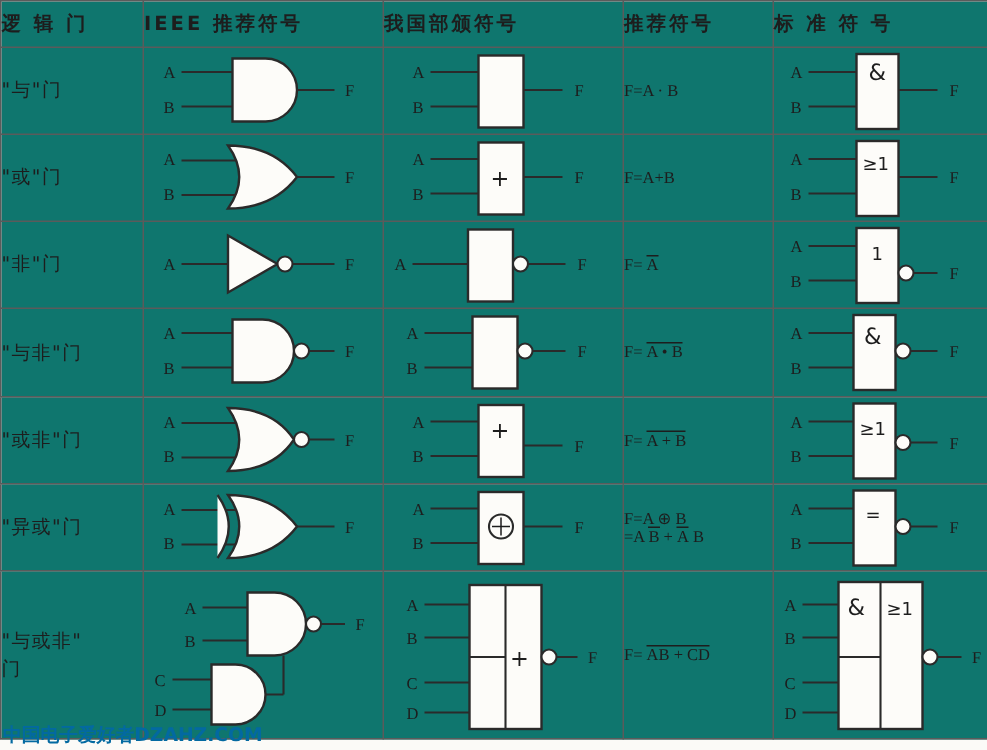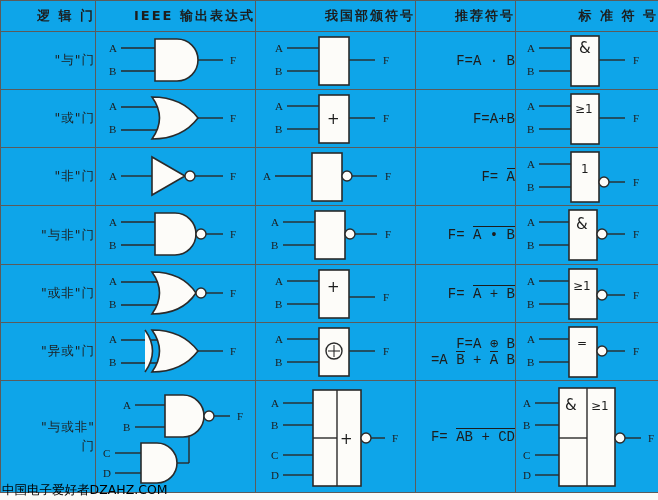--- a/index.html
+++ b/index.html
@@ -14,62 +14,63 @@
   #table-wrap{position:absolute;left:0;top:0;width:658px;height:492px;}
   table.logic{
     border-collapse:collapse;
     width:658px;
     height:492px;
     table-layout:fixed;
   }
   table.logic td, table.logic th{
     border:1px solid #5b5b5b;
     padding:0;
-    text-align:right;
+    text-align:left;
     vertical-align:middle;
-    background:#0ea5e9;
+    background:#0f766e;
   }
   table.logic th{
     font-weight:600;
     font-size:13px;
     letter-spacing:2px;
     height:30px;
     font-family:"DejaVu Sans","Liberation Sans",sans-serif;
   }
   .col0{width:95px;}
   .col1{width:160px;}
   .col2{width:160px;}
   .col3{width:100px;}
   .col4{width:143px;}
   td.gatename{
     font-size:12.5px;
     letter-spacing:1px;
     font-family:"DejaVu Sans","Liberation Sans",sans-serif;
     line-height:1.5;
   }
   td.expr{
-    font-size:14px;
-    font-family:Liberation Mono, monospace;
+    font-size:11px;
+    font-family:Liberation Serif, serif;
   }
   .symcell{line-height:0;}
   svg{display:block;margin:0 auto;}
   .ln{stroke:#2a2a2a;stroke-width:1.4;fill:none;}
   .shape{stroke:#2a2a2a;stroke-width:1.6;fill:#fdfcf9;}
   .bub{stroke:#2a2a2a;stroke-width:1.4;fill:#fdfcf9;}
   .lbl{font-family:"Liberation Serif","DejaVu Serif",serif;font-size:11px;fill:#1d1d1d;}
   .glyph{font-family:"DejaVu Sans","Liberation Sans",sans-serif;font-size:12px;fill:#1d1d1d;}
   .glyphbig{font-family:"DejaVu Sans","Liberation Sans",sans-serif;font-size:15px;fill:#1d1d1d;}
   .ovl{stroke:#1d1d1d;stroke-width:1;}
   #watermark{
     position:absolute;left:2px;bottom:1px;
     font-family:"DejaVu Sans","Liberation Sans",sans-serif;
     font-size:12.5px;
-    color:#000000;
+    color:#0369a1;
     letter-spacing:0px;
     white-space:nowrap;
+    font-weight:bold;
   }
   .ob{position:relative;display:inline-block;}
   .ob::before{
     content:"";position:absolute;left:0;right:0;top:-1px;
     border-top:1px solid #1d1d1d;
   }
   .exline{display:block;}
 </style>
 </head>
 <body>
@@ -79,21 +80,21 @@
   <colgroup>
     <col class="col0">
         <col class="col1">
         <col class="col2">
         <col class="col3">
         <col class="col4">
   </colgroup>
   <thead>
     <tr>
       <th>逻 辑 门</th>
-      <th>IEEE 输出表达式</th>
+      <th>IEEE 推荐符号</th>
       <th>我国部颁符号</th>
       <th>推荐符号</th>
       <th>标 准 符 号</th>
     </tr>
   </thead>
   <tbody>
 
     <tr style="height:58px;">
       <td class="gatename">"与"门</td>
       <td class="symcell">

